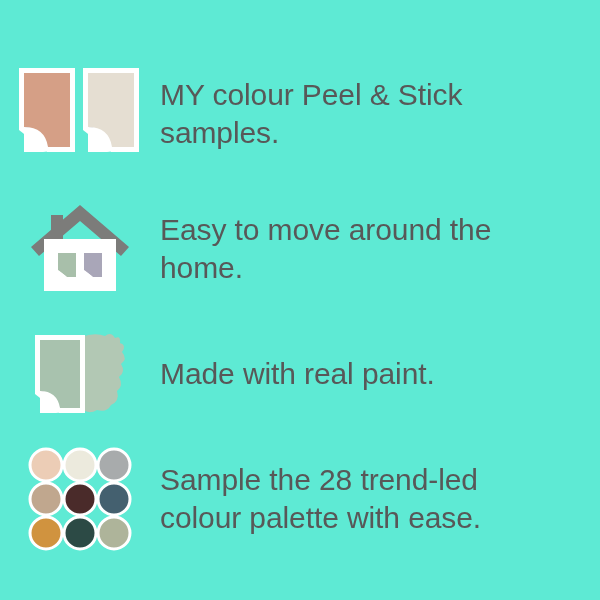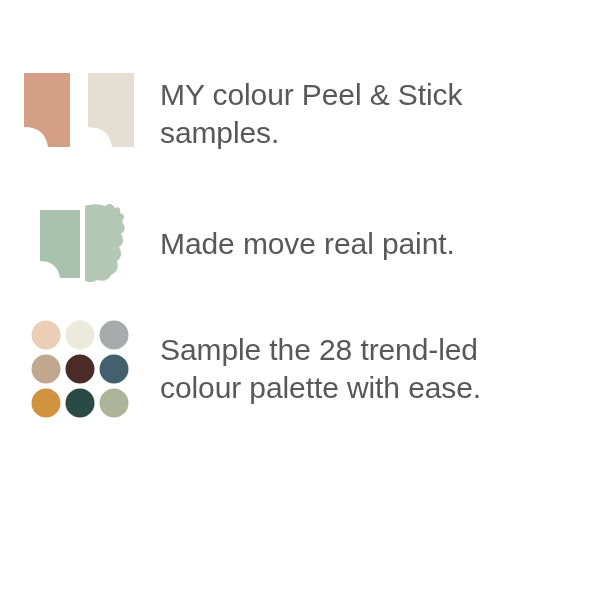--- a/index.html
+++ b/index.html
@@ -10,21 +10,21 @@
     width: 600px;
     height: 600px;
     background: #d9d8d8;
     font-family: "Liberation Sans", sans-serif;
     overflow: hidden;
   }
   #page {
     position: relative;
     width: 600px;
     height: 600px;
-    background: #ffffff;
+    background: #5eead4;
     box-sizing: border-box;
   }
   .feature-list {
     position: absolute;
     top: 44px;
     left: 0;
     width: 600px;
   }
   .feature-row {
     display: flex;
@@ -89,39 +89,60 @@
           <path d="M73 63 L97 83 Q84 76 73 63 Z" fill="#606060"></path>
           <path d="M73 63 L96 82 Q90 64 73 63 Z" fill="#606060"></path>
           <path d="M73 63 Q94 63 97 83 Q98 88 92 88 L73 88 Z" fill="#ffffff"></path>
         </svg>
       </div>
       <div class="text-cell">
         <div class="feature-text">MY colour Peel &amp; Stick samples.</div>
       </div>
     </div>
 
+    <div class="feature-row row-2">
+      <div class="icon-cell">
+        <svg class="icon-svg" width="110" height="100" viewBox="0 0 110 100">
+
+          <rect x="26" y="16" width="12" height="30" fill="#7c7c7a"></rect>
+
+          <path d="M55 6 L104 48 L96 57 L55 22 L14 57 L6 48 Z" fill="#7c7c7a"></path>
+
+          <rect x="19" y="40" width="72" height="52" fill="#ffffff"></rect>
+
+          <path d="M33 54 H51 V78 H42 L33 71 Z" fill="#a8bfaa"></path>
+          <path d="M33 71 L42 78 Q36 76 33 71 Z" fill="#ffffff"></path>
+
+          <path d="M59 54 H77 V78 H68 L59 71 Z" fill="#a9a6b8"></path>
+          <path d="M59 71 L68 78 Q62 76 59 71 Z" fill="#ffffff"></path>
+        </svg>
+      </div>
+      <div class="text-cell">
+        <div class="feature-text">Easy to move around the home.</div>
+      </div>
+    </div>
 
     <div class="feature-row row-3">
       <div class="icon-cell">
         <svg class="icon-svg" width="115" height="90" viewBox="0 0 115 90">
 
           <path d="M58 8 Q72 3 82 7 Q88 2 92 9 Q98 6 97 14 Q104 16 99 23
                    Q105 30 98 35 Q103 43 96 48 Q101 57 94 62
                    Q97 72 88 76 Q84 84 74 81 Q66 86 58 80
                    Q52 84 48 78 Q50 60 50 42 Q50 22 58 8 Z" fill="#b2c8b4"></path>
 
           <path d="M12 6 H62 V84 H36 L12 65 Z" fill="#ffffff"></path>
           <path d="M17 11 H57 V79 H37 L17 62 Z" fill="#a8c2ae"></path>
           <path d="M17 62 L37 79 Q26 73 17 62 Z" fill="#606060"></path>
           <path d="M17 62 L36 78 Q31 63 17 62 Z" fill="#606060"></path>
           <path d="M17 62 Q34 62 37 79 Q38 84 33 84 L17 84 Z" fill="#ffffff"></path>
         </svg>
       </div>
       <div class="text-cell">
-        <div class="feature-text">Made move real paint.</div>
+        <div class="feature-text">Made with real paint.</div>
       </div>
     </div>
 
     <div class="feature-row row-4">
       <div class="icon-cell">
         <svg class="icon-svg" width="104" height="104" viewBox="0 0 104 104">
           <g>
             <circle cx="18" cy="18" r="16" fill="#eccdb6" stroke="#ffffff" stroke-width="3"></circle>
             <circle cx="52" cy="18" r="16" fill="#eceadd" stroke="#ffffff" stroke-width="3"></circle>
             <circle cx="86" cy="18" r="16" fill="#a8abac" stroke="#ffffff" stroke-width="3"></circle>

